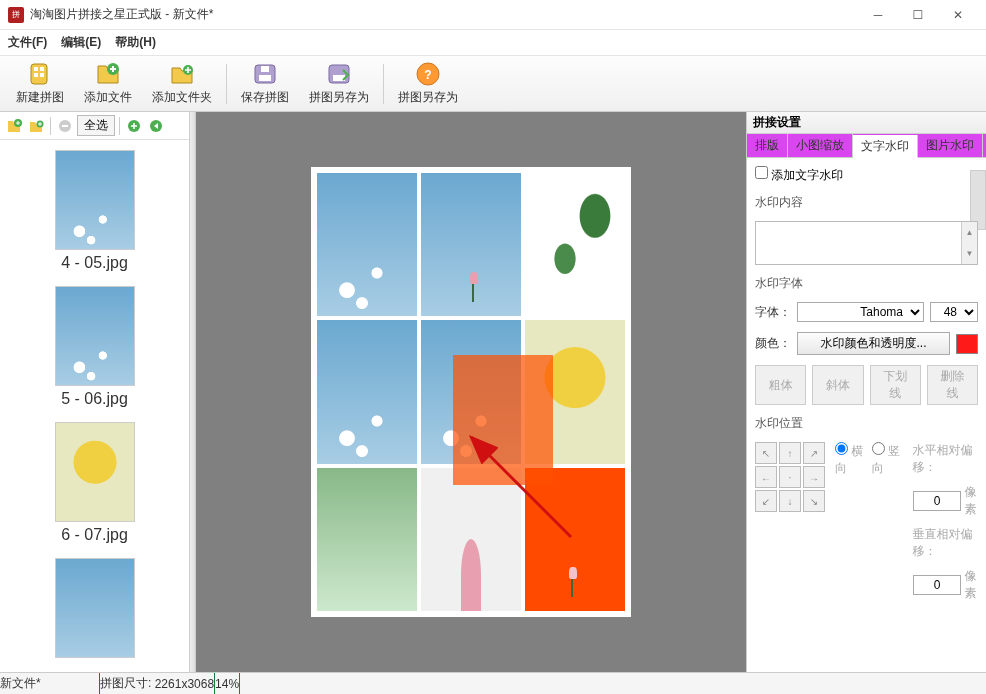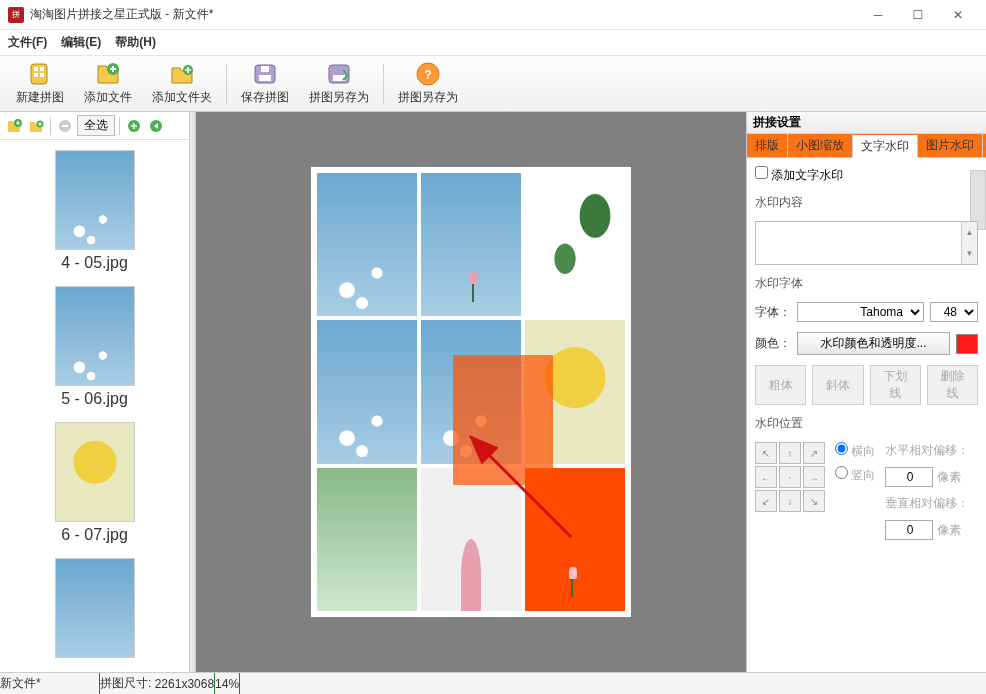--- a/index.html
+++ b/index.html
@@ -46,21 +46,21 @@
 .cell.sel { outline: 2px dashed #e02020; outline-offset:-2px; }
 .orange-overlay { position:absolute; background: rgba(255,80,0,0.7); }
 .arrow { position:absolute; }
 .canvas-footer { height: 28px; background:#f0f0f0; border-top:1px solid #ccc; display:flex; align-items:center; padding:0 8px; gap:8px; color:#444; }
 .canvas-footer input[type=checkbox] { margin-right:4px; }
 .canvas-footer .auto-link { color:#888; cursor:pointer; }
 
 
 .rightpanel { width: 240px; border-left:1px solid #ccc; background:#fff; display:flex; flex-direction:column; }
 .rightpanel .phead { background: linear-gradient(#f8f8f8,#ececec); height:22px; display:flex; align-items:center; padding:0 6px; font-weight:bold; border-bottom:1px solid #d0d0d0; }
-.rightpanel .tabs { display:flex; height:24px; border-bottom:1px solid #ccc; background:#f97316;text-align:center; }
+.rightpanel .tabs { display:flex; height:24px; border-bottom:1px solid #ccc; background:#d946ef;text-align:center; }
 .rightpanel .tab { padding: 3px 8px; border-right:1px solid #ccc; cursor:pointer; color:#333; }
 .rightpanel .tab.active { background:#fff; border-bottom:1px solid #fff; position:relative; top:1px; }
 .rightpanel .tabbody { flex:1; padding: 8px; display:flex; flex-direction:column; gap:10px; }
 .group-label { color:#555; }
 .wcontent { border:1px solid #bbb; height:44px; width:100%; background:#fff; position:relative; }
 .wcontent .scrollbtn { position:absolute; right:0; width:16px; height:50%; background:#f0f0f0; border-left:1px solid #ccc; display:flex; align-items:center; justify-content:center; font-size:8px; color:#888; }
 .row { display:flex; align-items:center; gap:6px; }
 .row label { color:#333; }
 select,input[type=text],input[type=number] { border:1px solid #aaa; height:20px; padding:0 4px; background:#fff;text-align:right; }
 .btn { background:linear-gradient(#fdfdfd,#e8e8e8); border:1px solid #aaa; padding:2px 8px; cursor:pointer; }
@@ -346,21 +346,21 @@
           <div class="pcell">↖</div>
           <div class="pcell">↑</div>
           <div class="pcell">↗</div>
           <div class="pcell">←</div>
           <div class="pcell">·</div>
           <div class="pcell">→</div>
           <div class="pcell">↙</div>
           <div class="pcell">↓</div>
           <div class="pcell">↘</div>
         </div>
-        <div style="display:flex; flex-direction:column; gap:6px;">
+        <div style="display:flex; flex-direction:row; gap:6px;">
           <label style="color:#aaa"><input type="radio" name="ori" checked="" style=""> <span>横向</span></label>
           <label style="color:#aaa"><input type="radio" name="ori" style=""> <span>竖向</span></label>
         </div>
         <div style="display:flex; flex-direction:column; gap:8px;">
           <div class="offset-row">
             <span>水平相对偏移：</span>
           </div>
           <div class="offset-row">
             <input type="number" value="0" style="">
             <span>像素</span>

